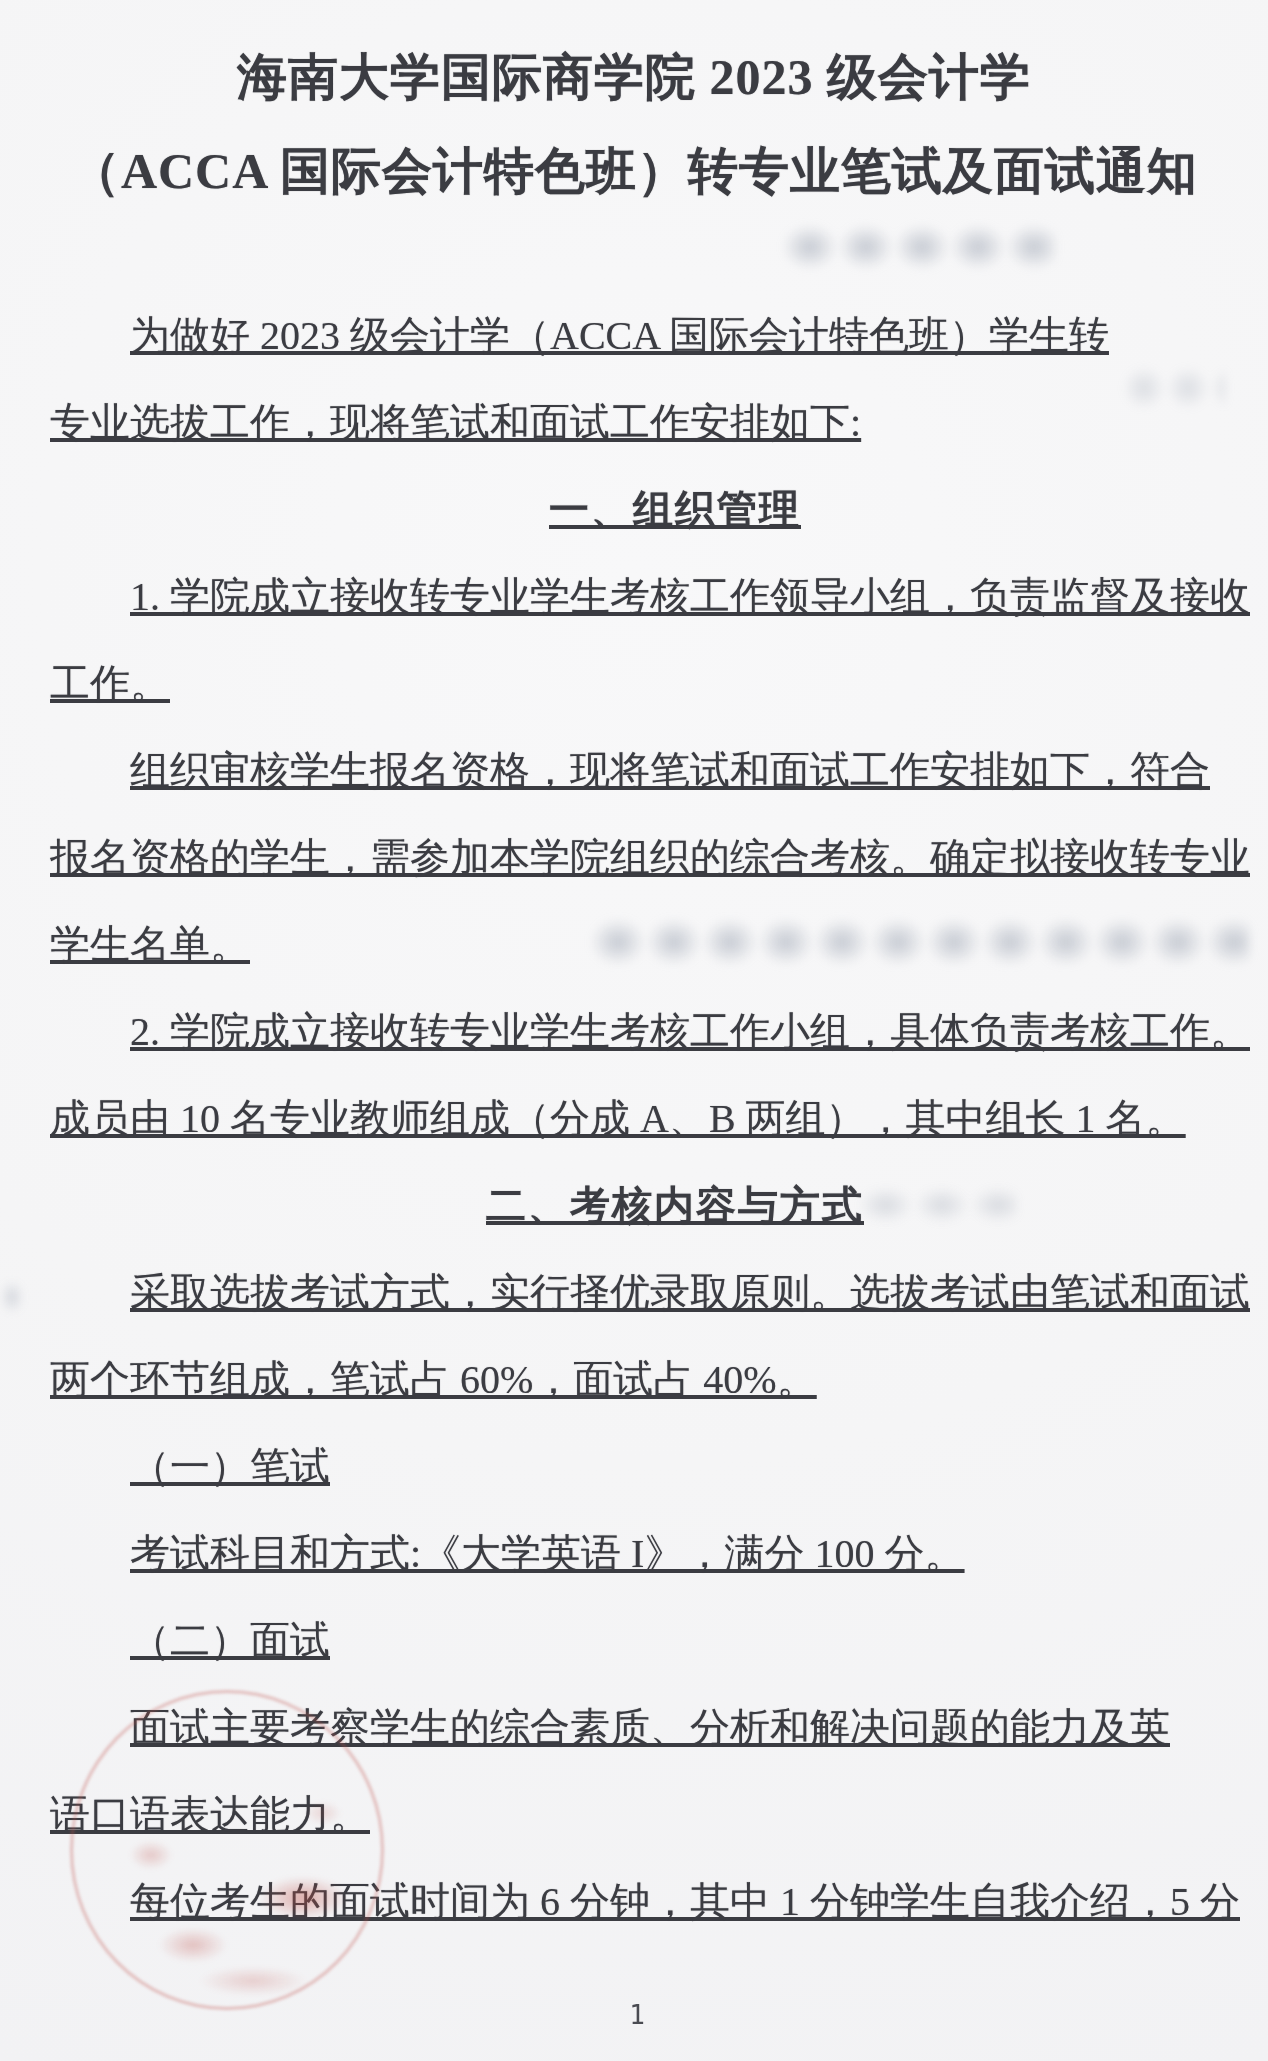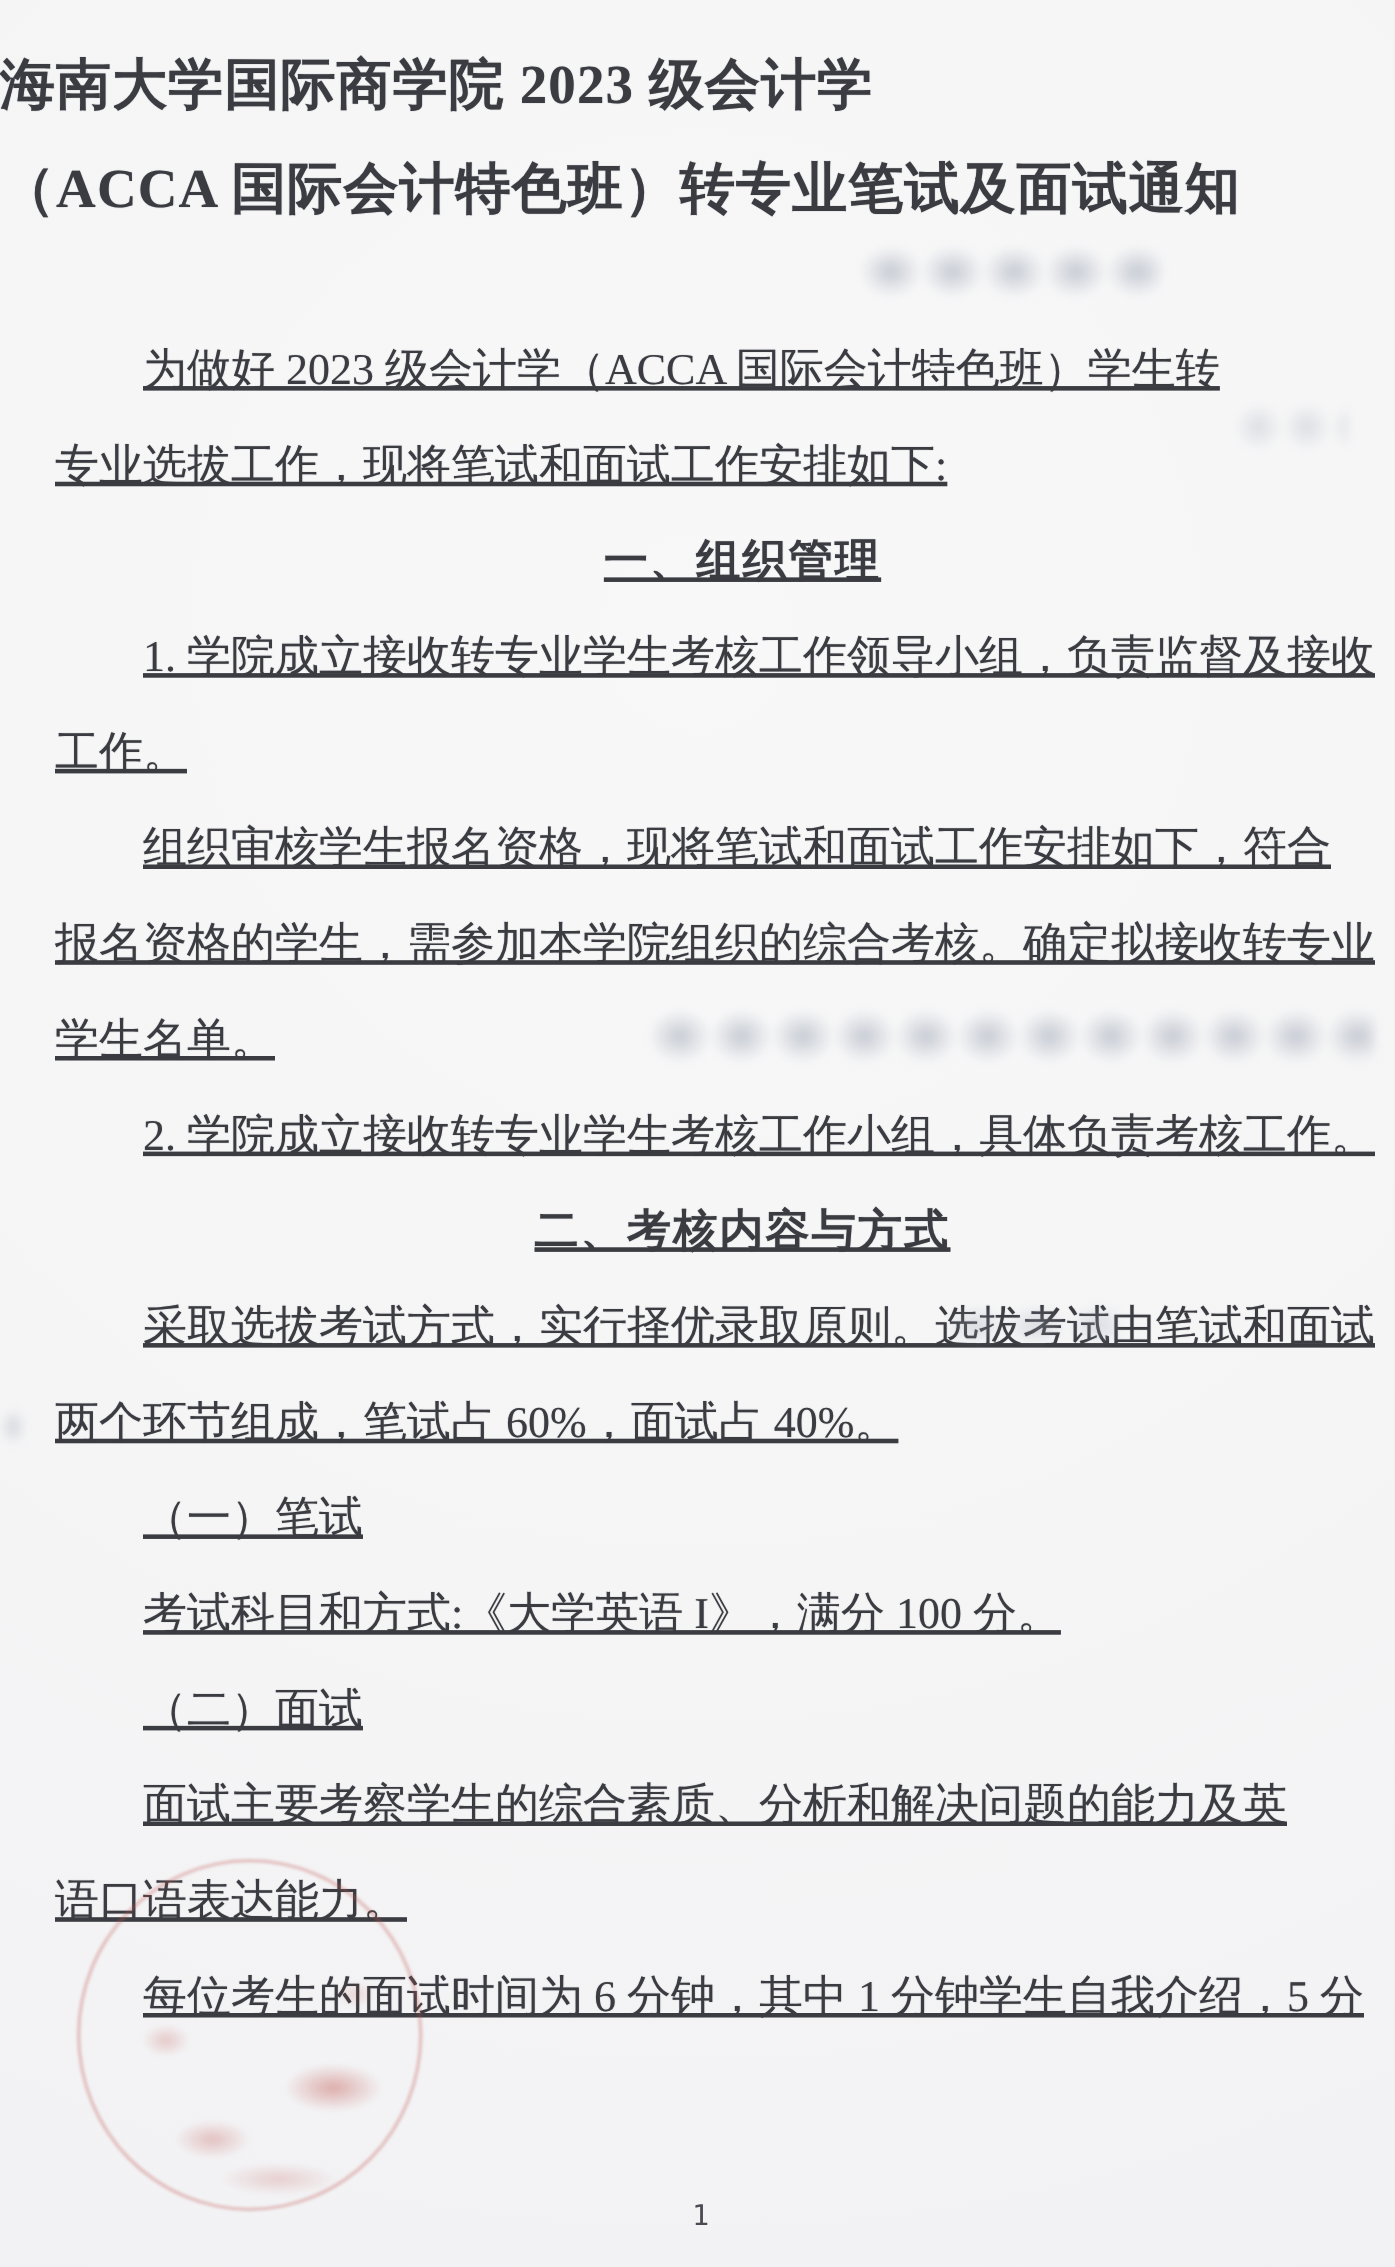--- a/index.html
+++ b/index.html
@@ -7,21 +7,21 @@
     position:relative;
     width:1268px;height:2061px;
     margin:0 auto;
     background:radial-gradient(circle at 50% 28%, #f8f8f9 0%, #f5f5f6 55%, #f2f2f4 100%);
     font-family:"Liberation Serif","DejaVu Serif",serif;
     color:#3b3c42;
     overflow:hidden;
   }
   .title{
     position:absolute;top:30px;left:0;right:0;
-    text-align:left;
+    text-align:center;
     font-size:50px;font-weight:bold;
     line-height:94px;
     letter-spacing:1px;
     text-shadow:0 0 1px rgba(59,60,66,.55);
   }
   .body{
     position:absolute;top:292px;left:50px;width:1170px;
     font-size:40px;line-height:87px;
     text-shadow:0 0 1px rgba(59,60,66,.5);
   }
@@ -76,20 +76,21 @@
   <div class="body">
     <div class="line indent">为做好 2023 级会计学（ACCA 国际会计特色班）学生转</div>
     <div class="line">专业选拔工作，现将笔试和面试工作安排如下:</div>
     <div class="line indent heading">一、组织管理</div>
     <div class="line indent">1. 学院成立接收转专业学生考核工作领导小组，负责监督及接收</div>
     <div class="line">工作。</div>
     <div class="line indent">组织审核学生报名资格，现将笔试和面试工作安排如下，符合</div>
     <div class="line">报名资格的学生，需参加本学院组织的综合考核。确定拟接收转专业</div>
     <div class="line">学生名单。</div>
     <div class="line indent">2. 学院成立接收转专业学生考核工作小组，具体负责考核工作。</div>
+    <div class="line">成员由 10 名专业教师组成（分成 A、B 两组），其中组长 1 名。</div>
     <div class="line indent heading">二、考核内容与方式</div>
     <div class="line indent">采取选拔考试方式，实行择优录取原则。选拔考试由笔试和面试</div>
     <div class="line">两个环节组成，笔试占 60%，面试占 40%。</div>
     <div class="line indent">（一）笔试</div>
     <div class="line indent">考试科目和方式:《大学英语 I》，满分 100 分。</div>
     <div class="line indent">（二）面试</div>
     <div class="line indent">面试主要考察学生的综合素质、分析和解决问题的能力及英</div>
     <div class="line">语口语表达能力。</div>
     <div class="line indent">每位考生的面试时间为 6 分钟，其中 1 分钟学生自我介绍，5 分</div>
   </div>

